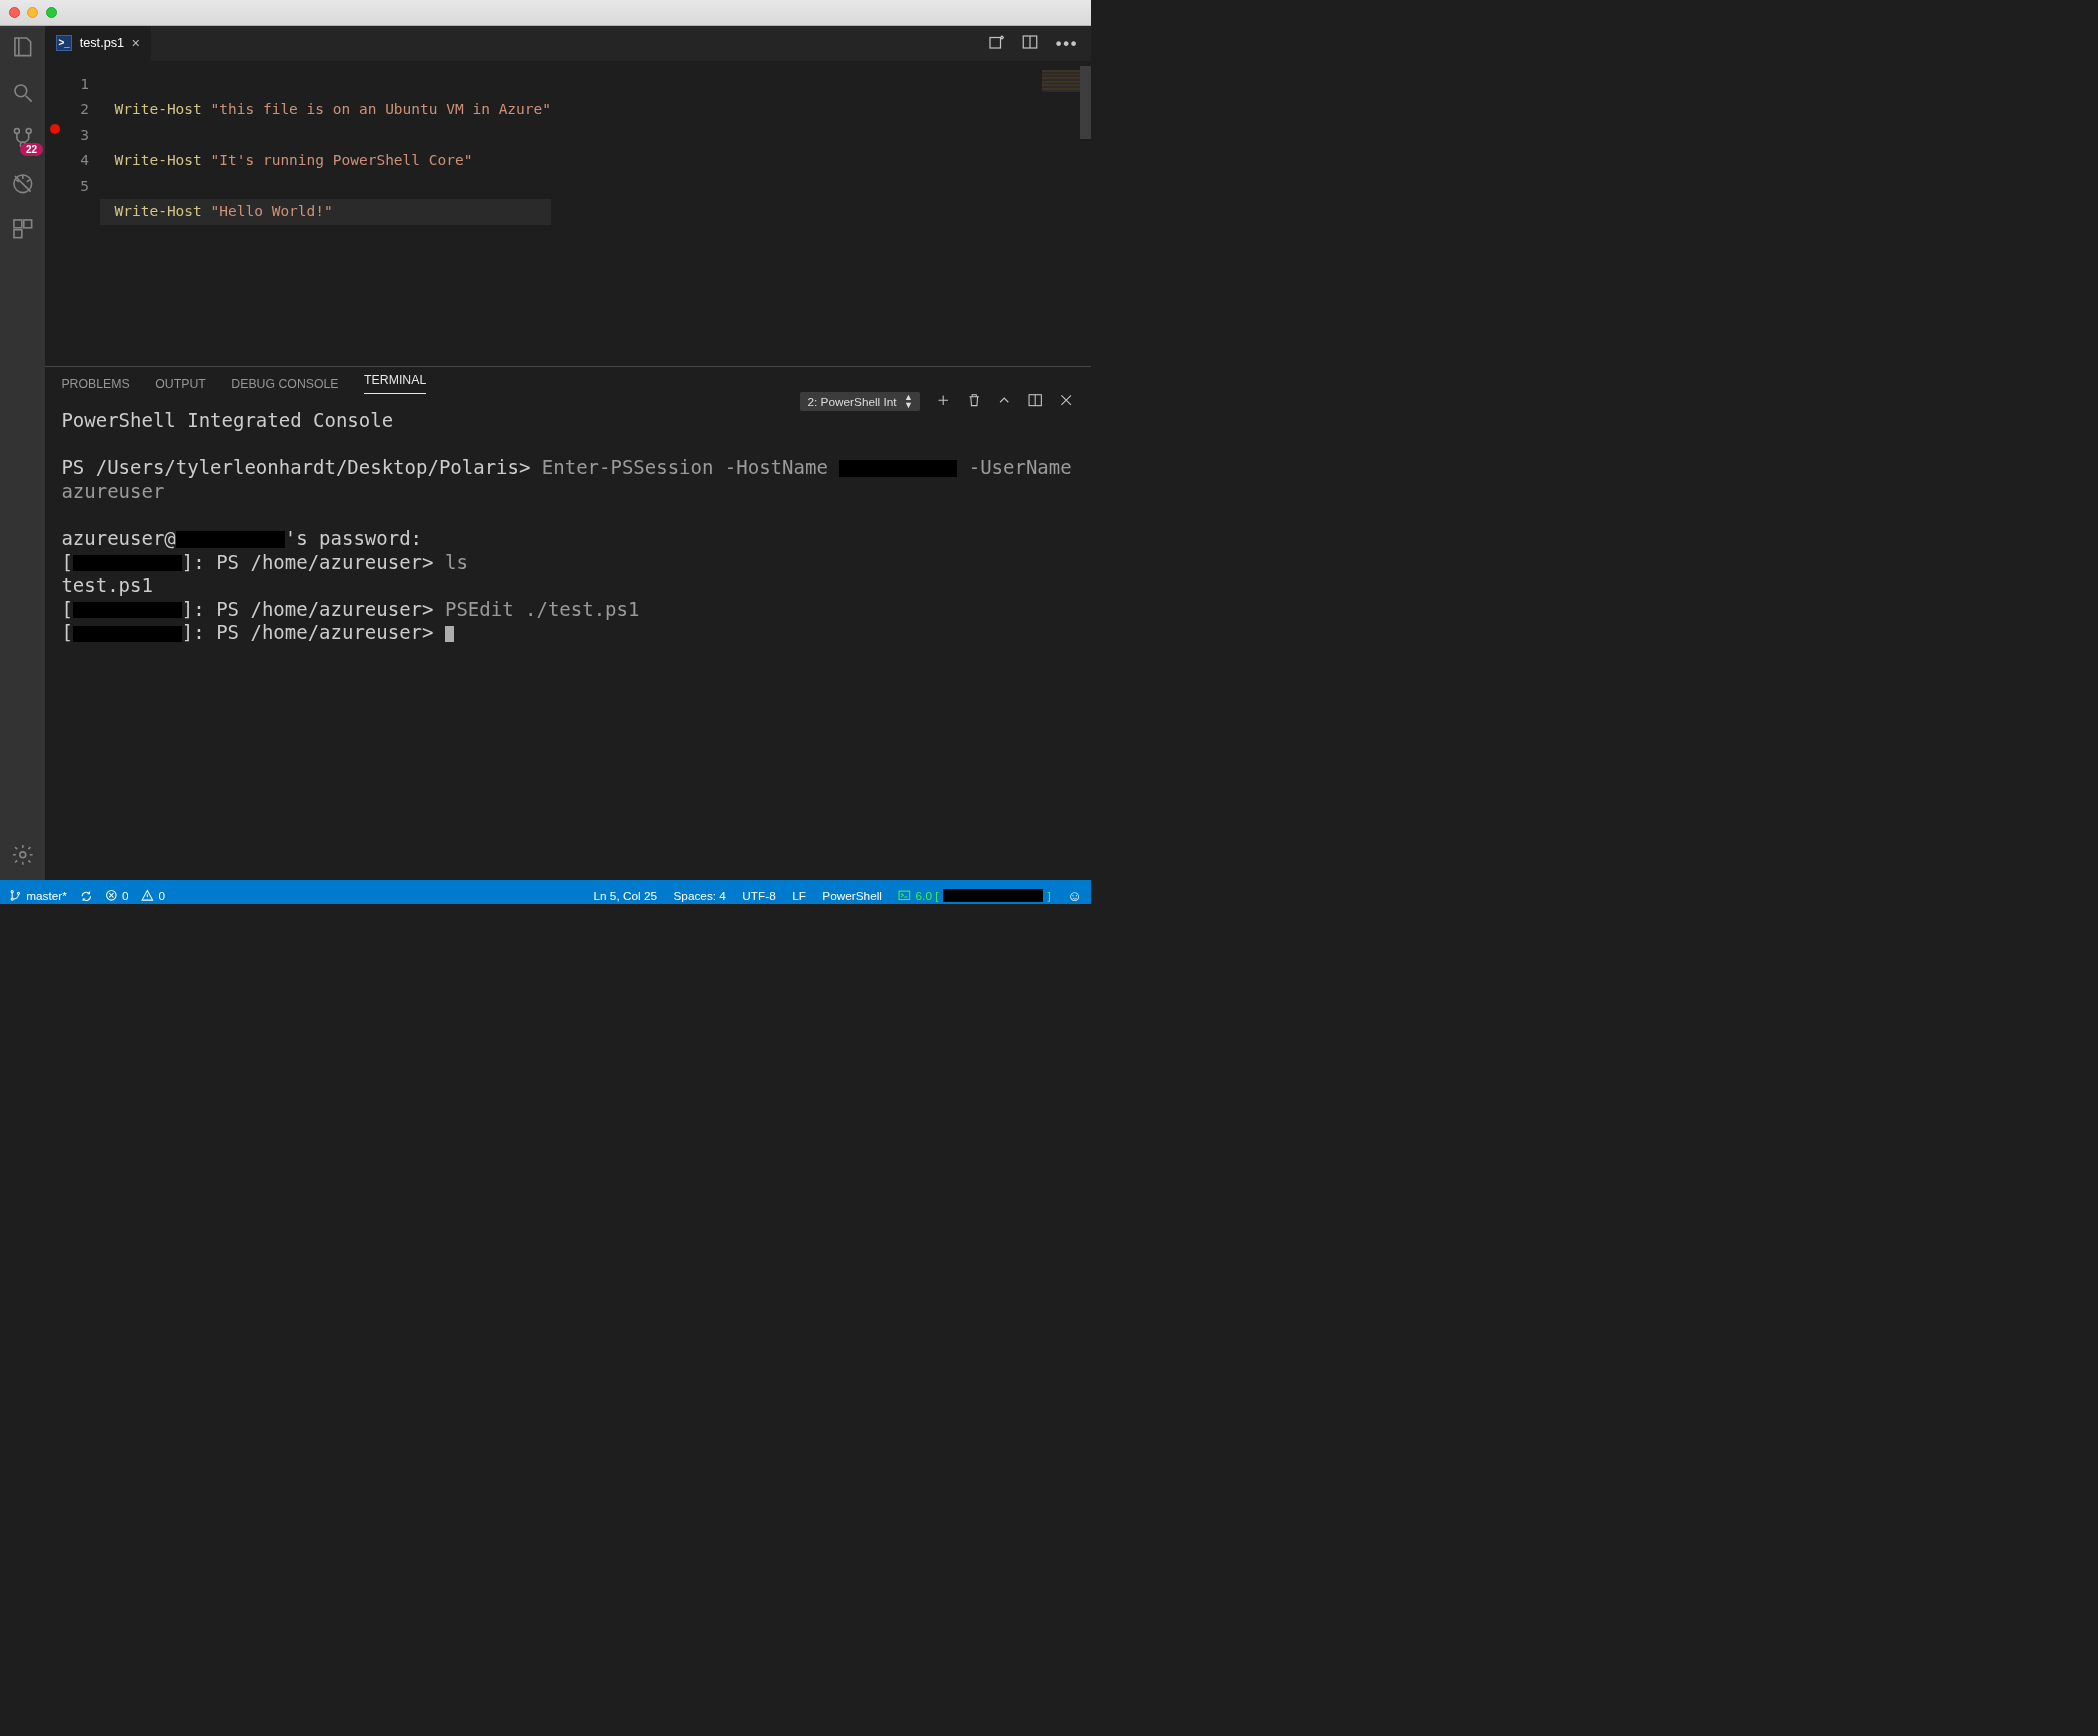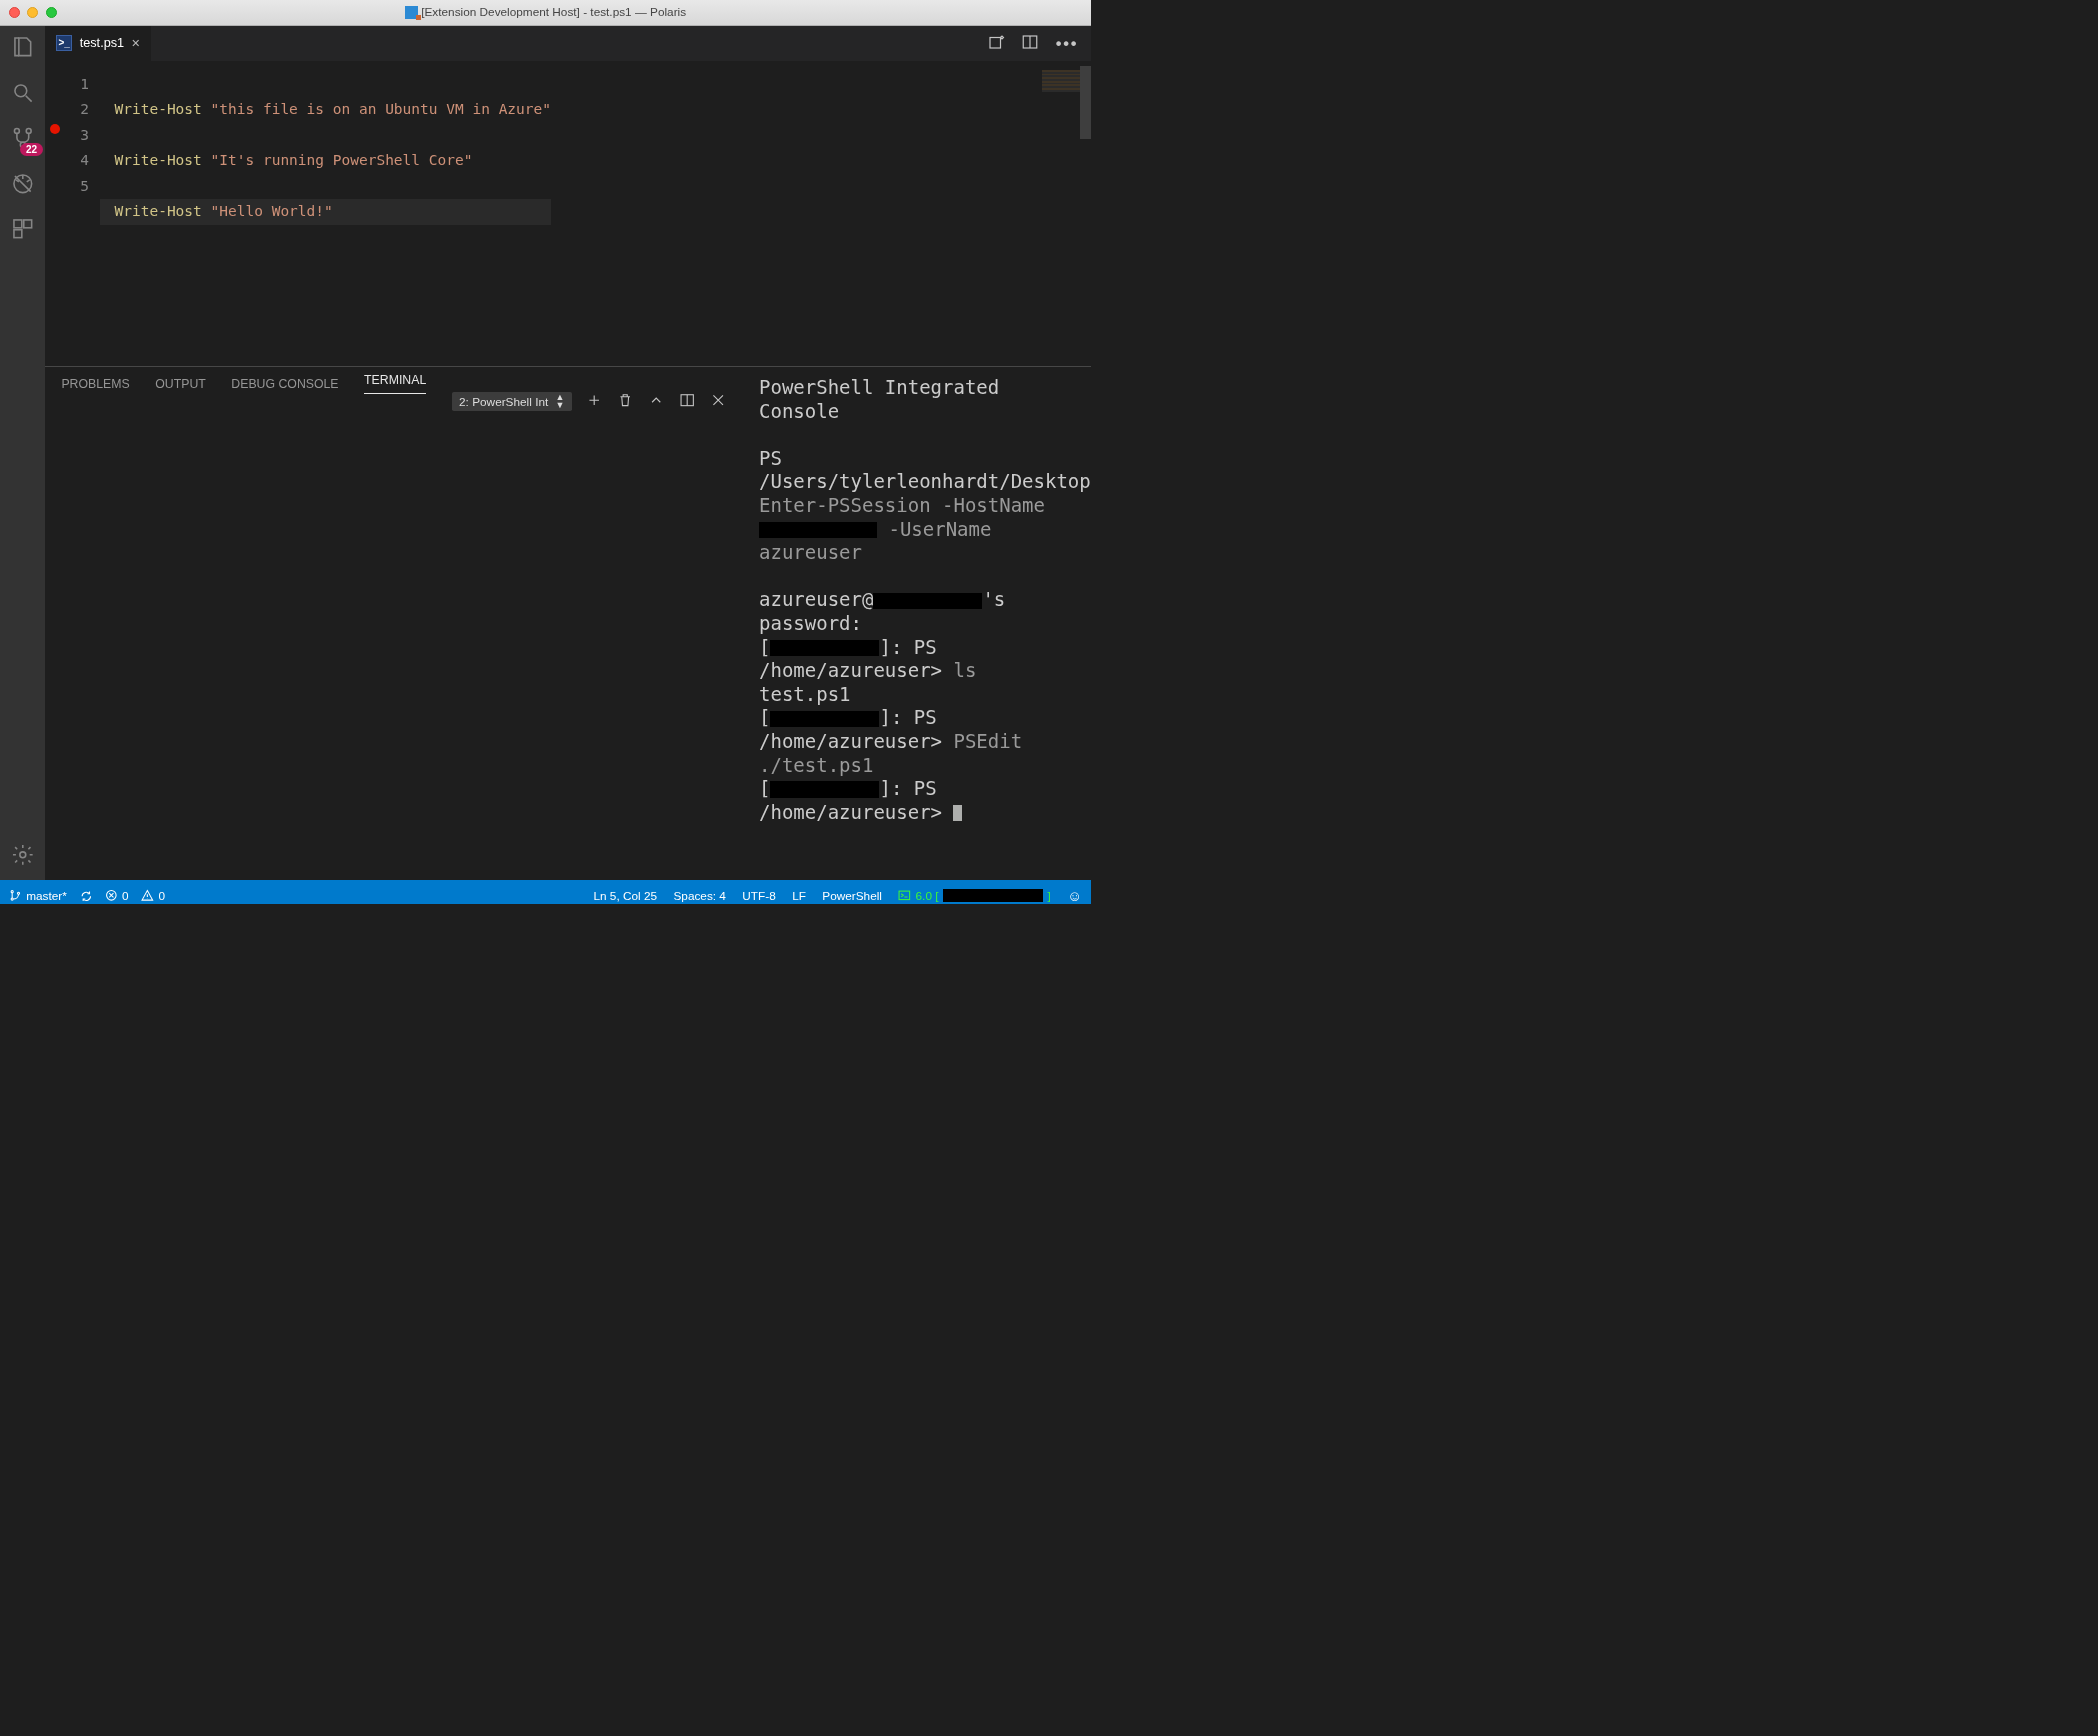--- a/index.html
+++ b/index.html
@@ -62,21 +62,21 @@
   .breakpoint-col{ position:absolute; left:0; top:0; width:18px;}
   .bp{ width:10px; height:10px; background:#e51400; border-radius:50%; position:absolute; left:4.5px;}
   .code{ padding:5.5px 0 0 14.5px; line-height:25.5px; white-space:pre; }
   .kw{ color:#d1c487; }
   .str{ color:#ce9178; }
   .curline{ background:#2a2a2a; display:block; margin-left:-14.5px; padding-left:14.5px; }
   .minimap{ position:absolute; right:3.6px; top:3.6px; width:45px; height:22px; background:repeating-linear-gradient(#3d3325,#3d3325 1.8px,#2b2b2b 1.8px,#2b2b2b 3.6px);}
   .editor-scroll{ position:absolute; right:0; top:0; width:11px; height:100%; background:#1e1e1e;}
   .editor-scroll .thumb{ position:absolute; top:0; height:73px; width:100%; background:#3e3e3e;}
   
-  .panel{ flex:1; display:flex; background:#1e1e1e; min-height:0; border-top:0.9px solid #474747;}
+  .panel{ flex:1; display:flex; flex-direction:column; background:#1e1e1e; min-height:0; border-top:0.9px solid #474747;}
   .panel-tabs{ height:33px; display:flex; align-items:center; gap:25.5px; padding:0 16.4px; color:#969696; font-size:12.3px;}
   .panel-tabs .pt{ cursor:pointer; }
   .panel-tabs .pt.active{ color:#e7e7e7; border-bottom:0.9px solid #e7e7e7; padding-bottom:5.5px;}
   .panel-right{ margin-left:auto; display:flex; align-items:center; gap:14.5px; color:#c5c5c5;margin-top:36px;}
   .term-select{ background:#3c3c3c; color:#ddd; font-size:11.8px; padding:2.7px 7.3px; display:flex; align-items:center; gap:7.3px; border-radius:1.8px;}
   .term-select .updown{ font-size:9px; line-height:7.3px; display:flex; flex-direction:column;}
   .panel-right svg{ width:16.4px; height:16.4px; stroke:currentColor; fill:none; stroke-width:1.6;}
   .terminal{ flex:1; overflow:auto; font-family: Menlo, Consolas, monospace; font-size:19px; padding:9px 16.4px; line-height:23.6px; color:#cccccc;}
   .terminal .dim{ color:#9a9a9a;}
   .terminal .redact{ display:inline-block; background:#000; height:16.4px; vertical-align:middle;}
@@ -91,24 +91,20 @@
   .smile{ font-size:14.5px;}
 </style>
 </head>
 <body>
 
 <div class="titlebar">
   <div class="traffic">
     <span class="tl-close"></span>
     <span class="tl-min"></span>
     <span class="tl-max"></span>
-  </div>
-  <div class="titlebar-center">
-    <span class="vscode-mini"></span>
-    <span>[Extension Development Host] - test.ps1 — Polaris</span>
   </div>
 </div>
 
 <div class="main">
 
   <div class="activitybar">
     <div class="ico">
       <svg viewBox="0 0 24 24">
           <path d="M8 3h8l4 4v14H8z"></path>
           <path d="M8 3H4v18h4"></path>

